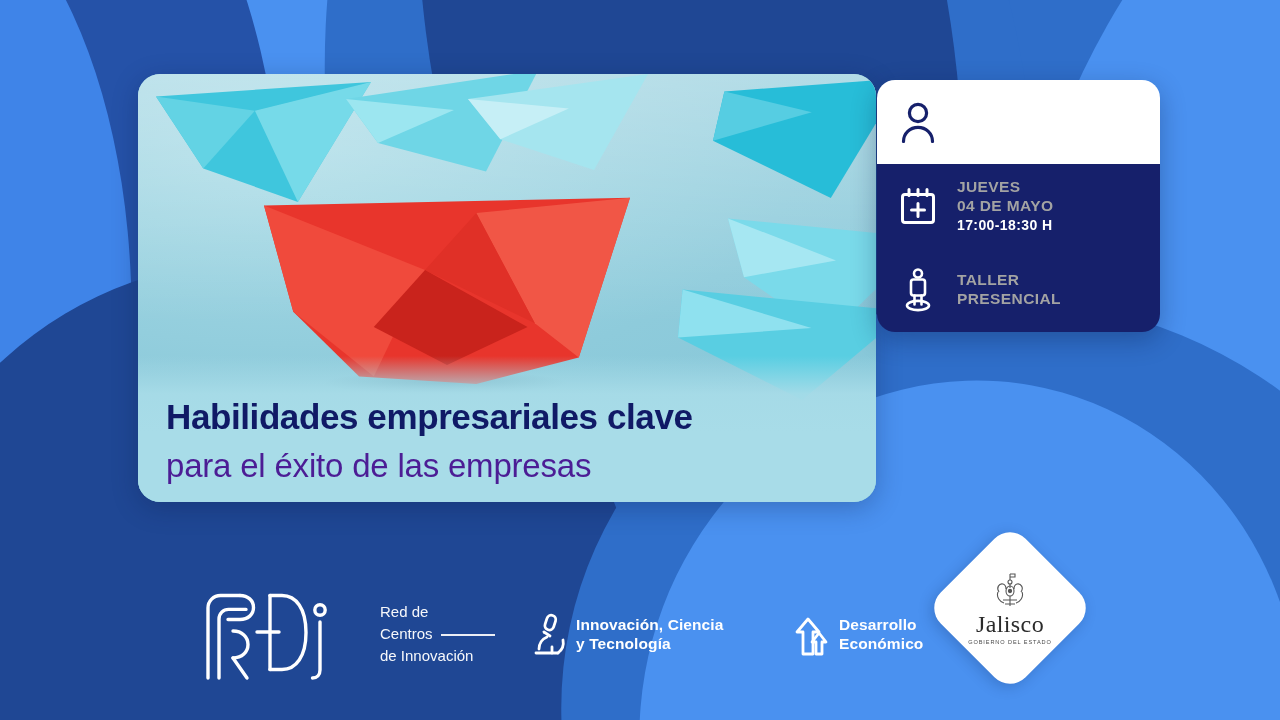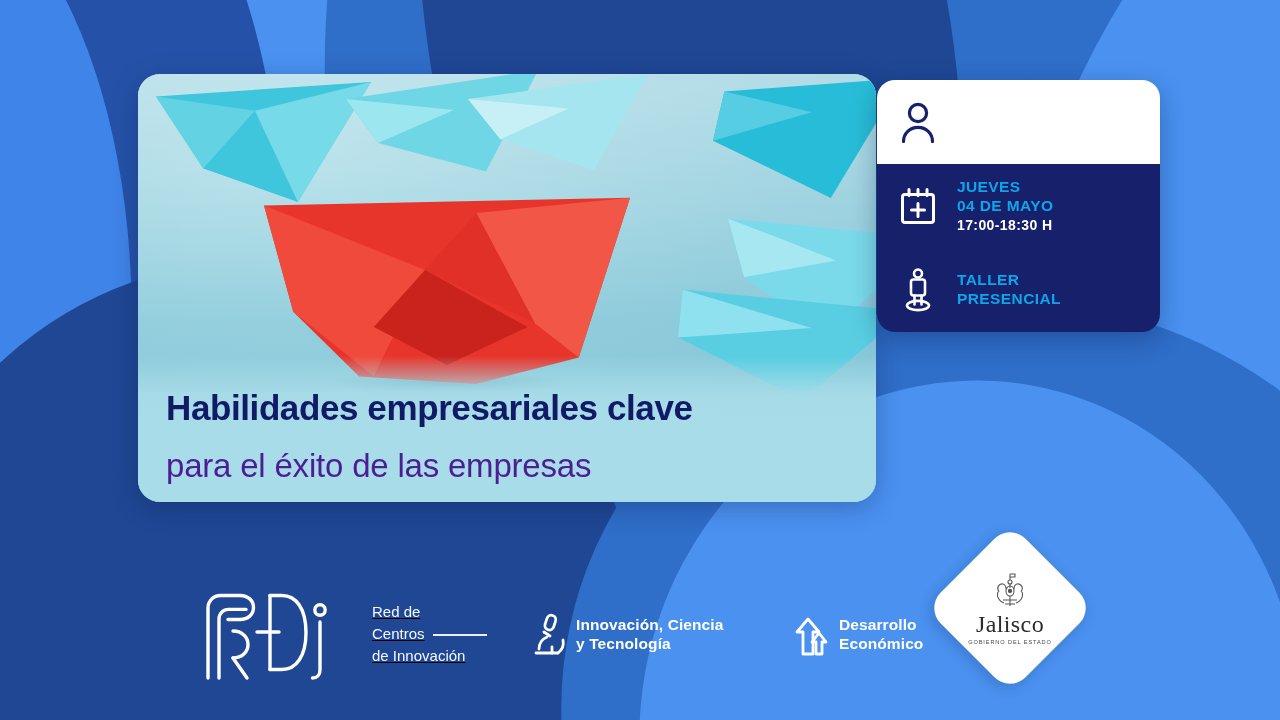--- a/index.html
+++ b/index.html
@@ -111,47 +111,47 @@
   }
 
   
   .title-band{
     position:absolute;left:0;right:0;bottom:0;height:146px;
     background:linear-gradient(180deg,rgba(168,220,232,.0) 0%,rgba(168,220,232,.92) 26%,#a8dce8 52%,#a8dce8 100%);
   }
   .title-wrap{position:absolute;left:28px;bottom:18px;right:24px;}
   .title-main{
     font-size:35px;font-weight:bold;color:#101a66;letter-spacing:-.4px;
-    line-height:1.08;margin:0 0 22px 0;white-space:nowrap;
+    line-height:1.08;margin:0 0 13px 0;white-space:nowrap;
   }
   .title-sub{
     font-size:33px;font-weight:300;color:#4c1d95;letter-spacing:-.2px;
     line-height:1.08;margin:0;white-space:nowrap;
   }
 
   
   .info-stack{
     position:absolute;left:877px;top:80px;width:283px;
     border-radius:18px;overflow:hidden;
     box-shadow:0 8px 26px rgba(8,20,60,.3);
   }
   .info-row{display:flex;align-items:center;gap:16px;padding:14px 18px;min-height:84px;box-sizing:border-box;}
   .row-light{background:#ffffff;}
   .row-dark{background:#16206b;}
   .row-icon{width:46px;min-width:46px;height:48px;display:flex;align-items:center;justify-content:center;}
   .row-text{display:flex;flex-direction:column;justify-content:center;}
   .lbl-small{font-size:12.5px;letter-spacing:1.1px;font-weight:normal;color:#2a3168;margin-bottom:2px;}
   .lbl-strong{font-size:15.5px;font-weight:bold;letter-spacing:.4px;color:#16206b;line-height:1.22;}
-  .lbl-strong.on-dark{color:#0ea5e9;}
+  .lbl-strong.on-dark{color:#a3a3a3;}
   .lbl-thin{font-size:14px;font-weight:bold;letter-spacing:.4px;color:#ffffff;line-height:1.3;}
   .lbl-place{font-size:14.5px;letter-spacing:.8px;color:#2a3168;line-height:1.25;}
 
   
   .logos{position:absolute;left:0;right:0;bottom:28px;height:120px;}
-  .redi{position:absolute;left:200px;top:14px;display:flex;align-items:center;gap:22px;text-decoration:underline;}
+  .redi{position:absolute;left:200px;top:14px;display:flex;align-items:center;gap:30px;}
   .redi-mark{width:150px;height:96px;}
   .redi-text{color:#ffffff;font-size:15px;line-height:1.45;opacity:.96;}
   .redi-text span{display:block;white-space:nowrap;}
   .redi-line{display:inline-block;width:54px;height:1.5px;background:#fff;vertical-align:middle;margin-left:8px;opacity:.95;}
 
   .dep{position:absolute;display:flex;align-items:center;gap:6px;}
   .dep-ict{left:530px;top:40px;}
   .dep-eco{left:793px;top:40px;}
   .dep-ico{width:40px;height:46px;}
   .dep-txt{color:#fff;font-size:15.5px;font-weight:bold;line-height:1.22;letter-spacing:.1px;}

